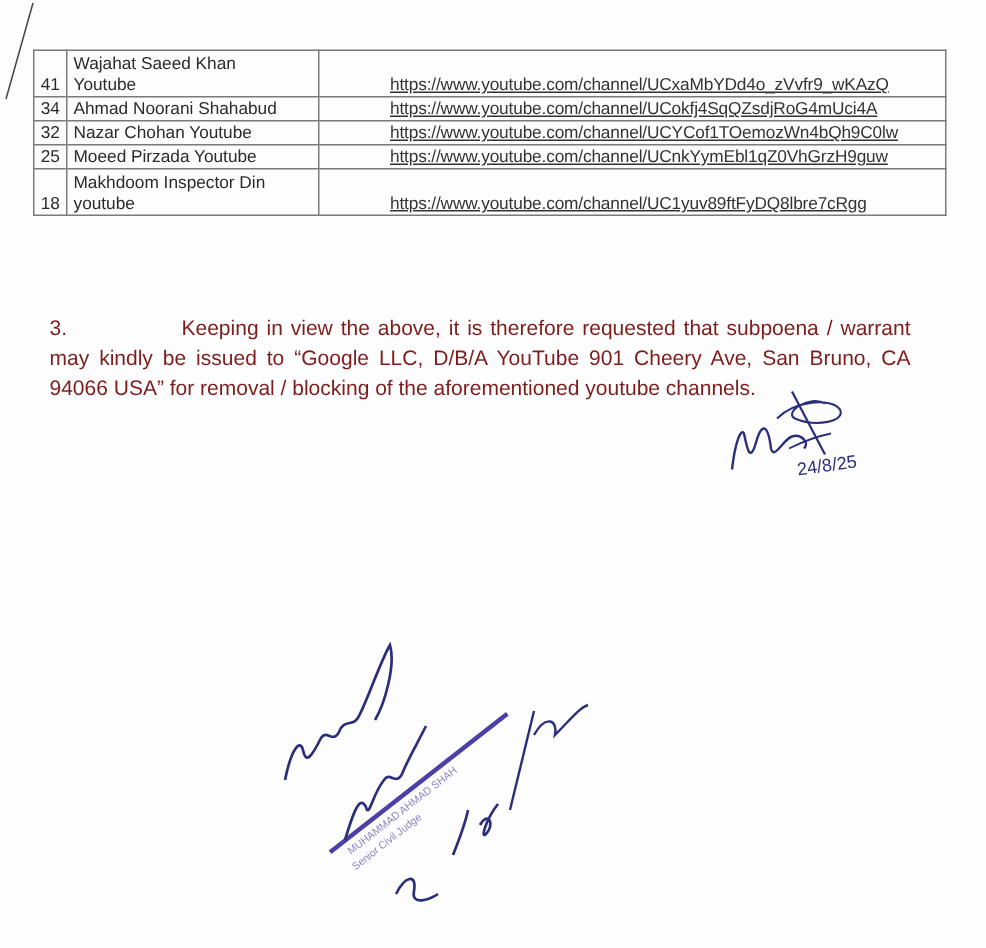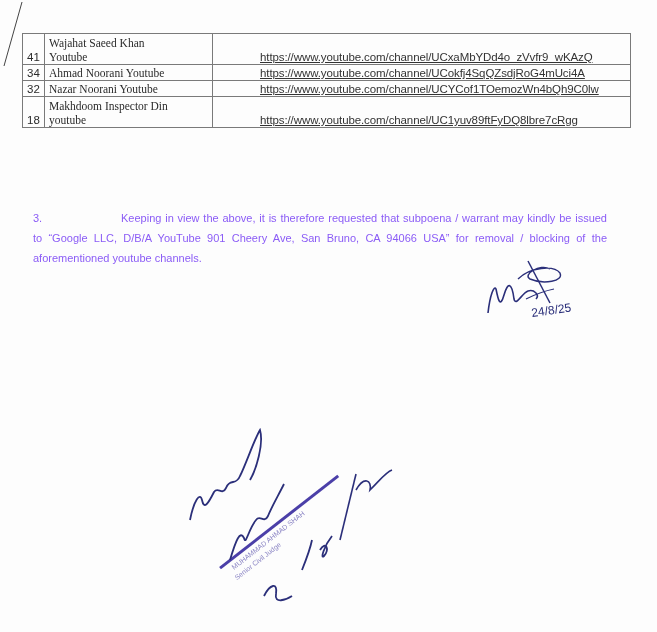--- a/index.html
+++ b/index.html
@@ -8,28 +8,28 @@
     font-family:"Liberation Sans", sans-serif; color:#2a2a2a;
   }
   .page { position:absolute; left:0; top:0; width:657px; height:632px; background:#fdfdfd; }
   .margin-mark { position:absolute; left:0; top:0; }
   table.channels {
     position:absolute; left:22px; top:33px; border-collapse:collapse;
     font-size:11.5px; line-height:14px;
   }
   table.channels td { border:1px solid #7a7a7a; padding:0 4px; vertical-align:bottom; }
   table.channels td.num { width:15px; text-align:center; padding:0 3px; }
-  table.channels td.name { width:159px;font-family:Liberation Serif, serif; }
+  table.channels td.name { width:159px; }
   table.channels td.url { width:366px;padding-left:47px; }
   table.channels td.url span { text-decoration:underline; color:#333; letter-spacing:-0.1px; }
   tr.tall td { height:30px; }
   tr.short td { height:15px; }
   .para {
-    position:absolute; left:33px; top:208px; width:574px; font-size:11px; line-height:20px;
-    text-align:justify; color:#8b5cf6;
+    position:absolute; left:33px; top:208px; width:574px; font-size:14px; line-height:20px;
+    text-align:justify; color:#7f1d1d;
   }
   .para .num { display:inline-block; width:88px; }
   .sig-block {
     position:absolute; left:410px; top:313px; width:210px; text-align:center; font-size:13px; line-height:16px; color:#222;
   }
   .sig-block .name { font-weight:bold; font-size:13px; margin-left:24px; }
   .sig-scrawl { position:absolute; left:470px; top:255px; }
   .stamp-scrawl { position:absolute; left:160px; top:400px; }
 </style>
 </head>
@@ -46,27 +46,32 @@
         <tr class="tall">
       <td class="num">41</td>
       <td class="name">
             <div>Wajahat Saeed Khan</div>
             <div>Youtube</div>
           </td>
       <td class="url"><span>https://www.youtube.com/channel/UCxaMbYDd4o_zVvfr9_wKAzQ</span></td>
     </tr>
     <tr class="short">
       <td class="num">34</td>
-      <td class="name">Ahmad Noorani Youtube</td>
+      <td class="name">Ahmad Noorani Shahabud</td>
       <td class="url"><span>https://www.youtube.com/channel/UCokfj4SqQZsdjRoG4mUci4A</span></td>
     </tr>
     <tr class="short">
       <td class="num">32</td>
-      <td class="name">Nazar Noorani Youtube</td>
+      <td class="name">Nazar Chohan Youtube</td>
       <td class="url"><span>https://www.youtube.com/channel/UCYCof1TOemozWn4bQh9C0lw</span></td>
+    </tr>
+    <tr class="short">
+      <td class="num">25</td>
+      <td class="name">Moeed Pirzada Youtube</td>
+      <td class="url"><span>https://www.youtube.com/channel/UCnkYymEbl1qZ0VhGrzH9guw</span></td>
     </tr>
     <tr class="tall">
       <td class="num">18</td>
       <td class="name">
             <div>Makhdoom Inspector Din</div>
             <div>youtube</div>
           </td>
       <td class="url"><span>https://www.youtube.com/channel/UC1yuv89ftFyDQ8lbre7cRgg</span></td>
     </tr>
   </tbody>

